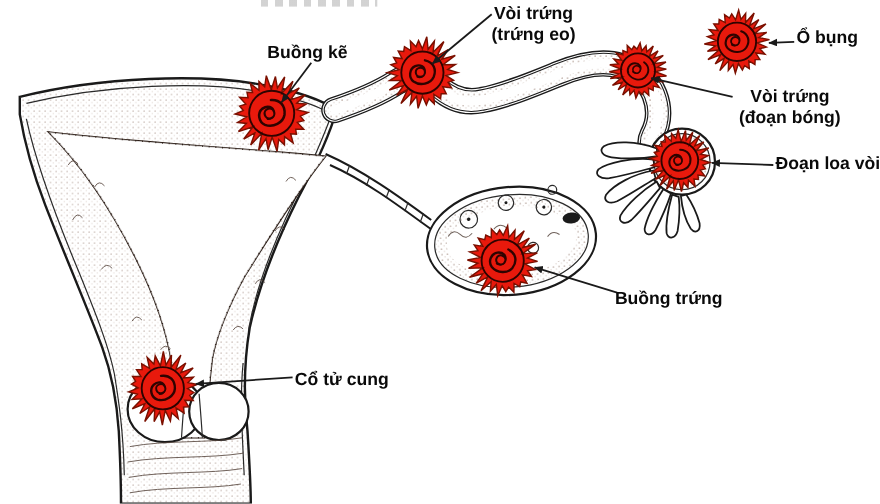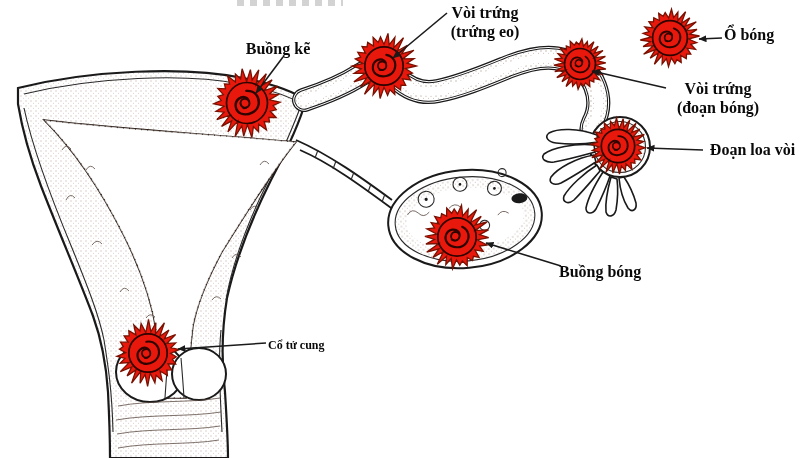--- a/index.html
+++ b/index.html
@@ -4,21 +4,21 @@
 <style>
   html,body{margin:0;padding:0;background:#ffffff;}
   #stage{position:relative;width:800px;height:458px;background:#ffffff;overflow:hidden;
          font-family:"Liberation Sans",sans-serif;}
   #diagram-svg{position:absolute;left:0;top:0;width:800px;height:458px;}
   .ink{stroke:#1a1a1a;fill:none;}
   .ink2{stroke:#1a1a1a;stroke-width:2;fill:#ffffff;}
   .thin{stroke:#2a2a2a;stroke-width:1.1;fill:none;}
   .squig{stroke:#55443c;stroke-width:0.9;fill:none;opacity:0.85;}
   .site-label{position:absolute;font-weight:700;font-size:16px;line-height:19px;
-              color:#0a0a0a;white-space:nowrap;font-family:Liberation Serif, serif;}
+              color:#0a0a0a;white-space:nowrap;}
   .remnant{position:absolute;left:237px;top:0;width:106px;height:6px;opacity:0.75;
            background:repeating-linear-gradient(90deg,#c4c4c4 0 7px,transparent 7px 13px);}
   #labels-layer{position:absolute;left:0;top:0;width:800px;height:458px;pointer-events:none;}
 </style>
 </head>
 <body>
 
 <div id="stage">
 
   <svg id="diagram-svg" viewBox="0 0 800 458">
@@ -218,30 +218,30 @@
 
   <div id="labels-layer">
       <div class="site-label" style="left: 243px; top: 39px; width: 70px; text-align: center; color: rgb(10, 10, 10); font-size: 16px;">
         <div>Buồng kẽ</div>
       </div>
       <div class="site-label" style="left: 441px; top: 3px; width: 88px; text-align: center; color: rgb(10, 10, 10); font-size: 16px;">
         <div>Vòi trứng</div>
         <div>(trứng eo)</div>
       </div>
       <div class="site-label" style="left: 724px; top: 25px; width: 64px; text-align: left; color: rgb(10, 10, 10); font-size: 16px;">
-        <div>Ổ bóng</div>
+        <div>Ổ bụng</div>
       </div>
       <div class="site-label" style="left: 664px; top: 79px; width: 108px; text-align: center; color: rgb(10, 10, 10); font-size: 16px;">
         <div>Vòi trứng</div>
         <div>(đoạn bóng)</div>
       </div>
       <div class="site-label" style="left: 705px; top: 140px; width: 95px; text-align: center; color: rgb(10, 10, 10); font-size: 16px;">
         <div>Đoạn loa vòi</div>
       </div>
       <div class="site-label" style="left: 559px; top: 262px; width: 98px; text-align: left; color: rgb(10, 10, 10); font-size: 16px;">
-        <div>Buồng bóng</div>
-      </div>
-      <div class="site-label" style="left: 268px; top: 336px; width: 86px; text-align: left; color: rgb(10, 10, 10); font-size: 12px;">
+        <div>Buồng trứng</div>
+      </div>
+      <div class="site-label" style="left: 268px; top: 336px; width: 86px; text-align: left; color: rgb(10, 10, 10); font-size: 16px;">
         <div>Cổ tử cung</div>
       </div>
     </div>
   <div class="remnant"></div>
 </div>
 
 </body></html>

